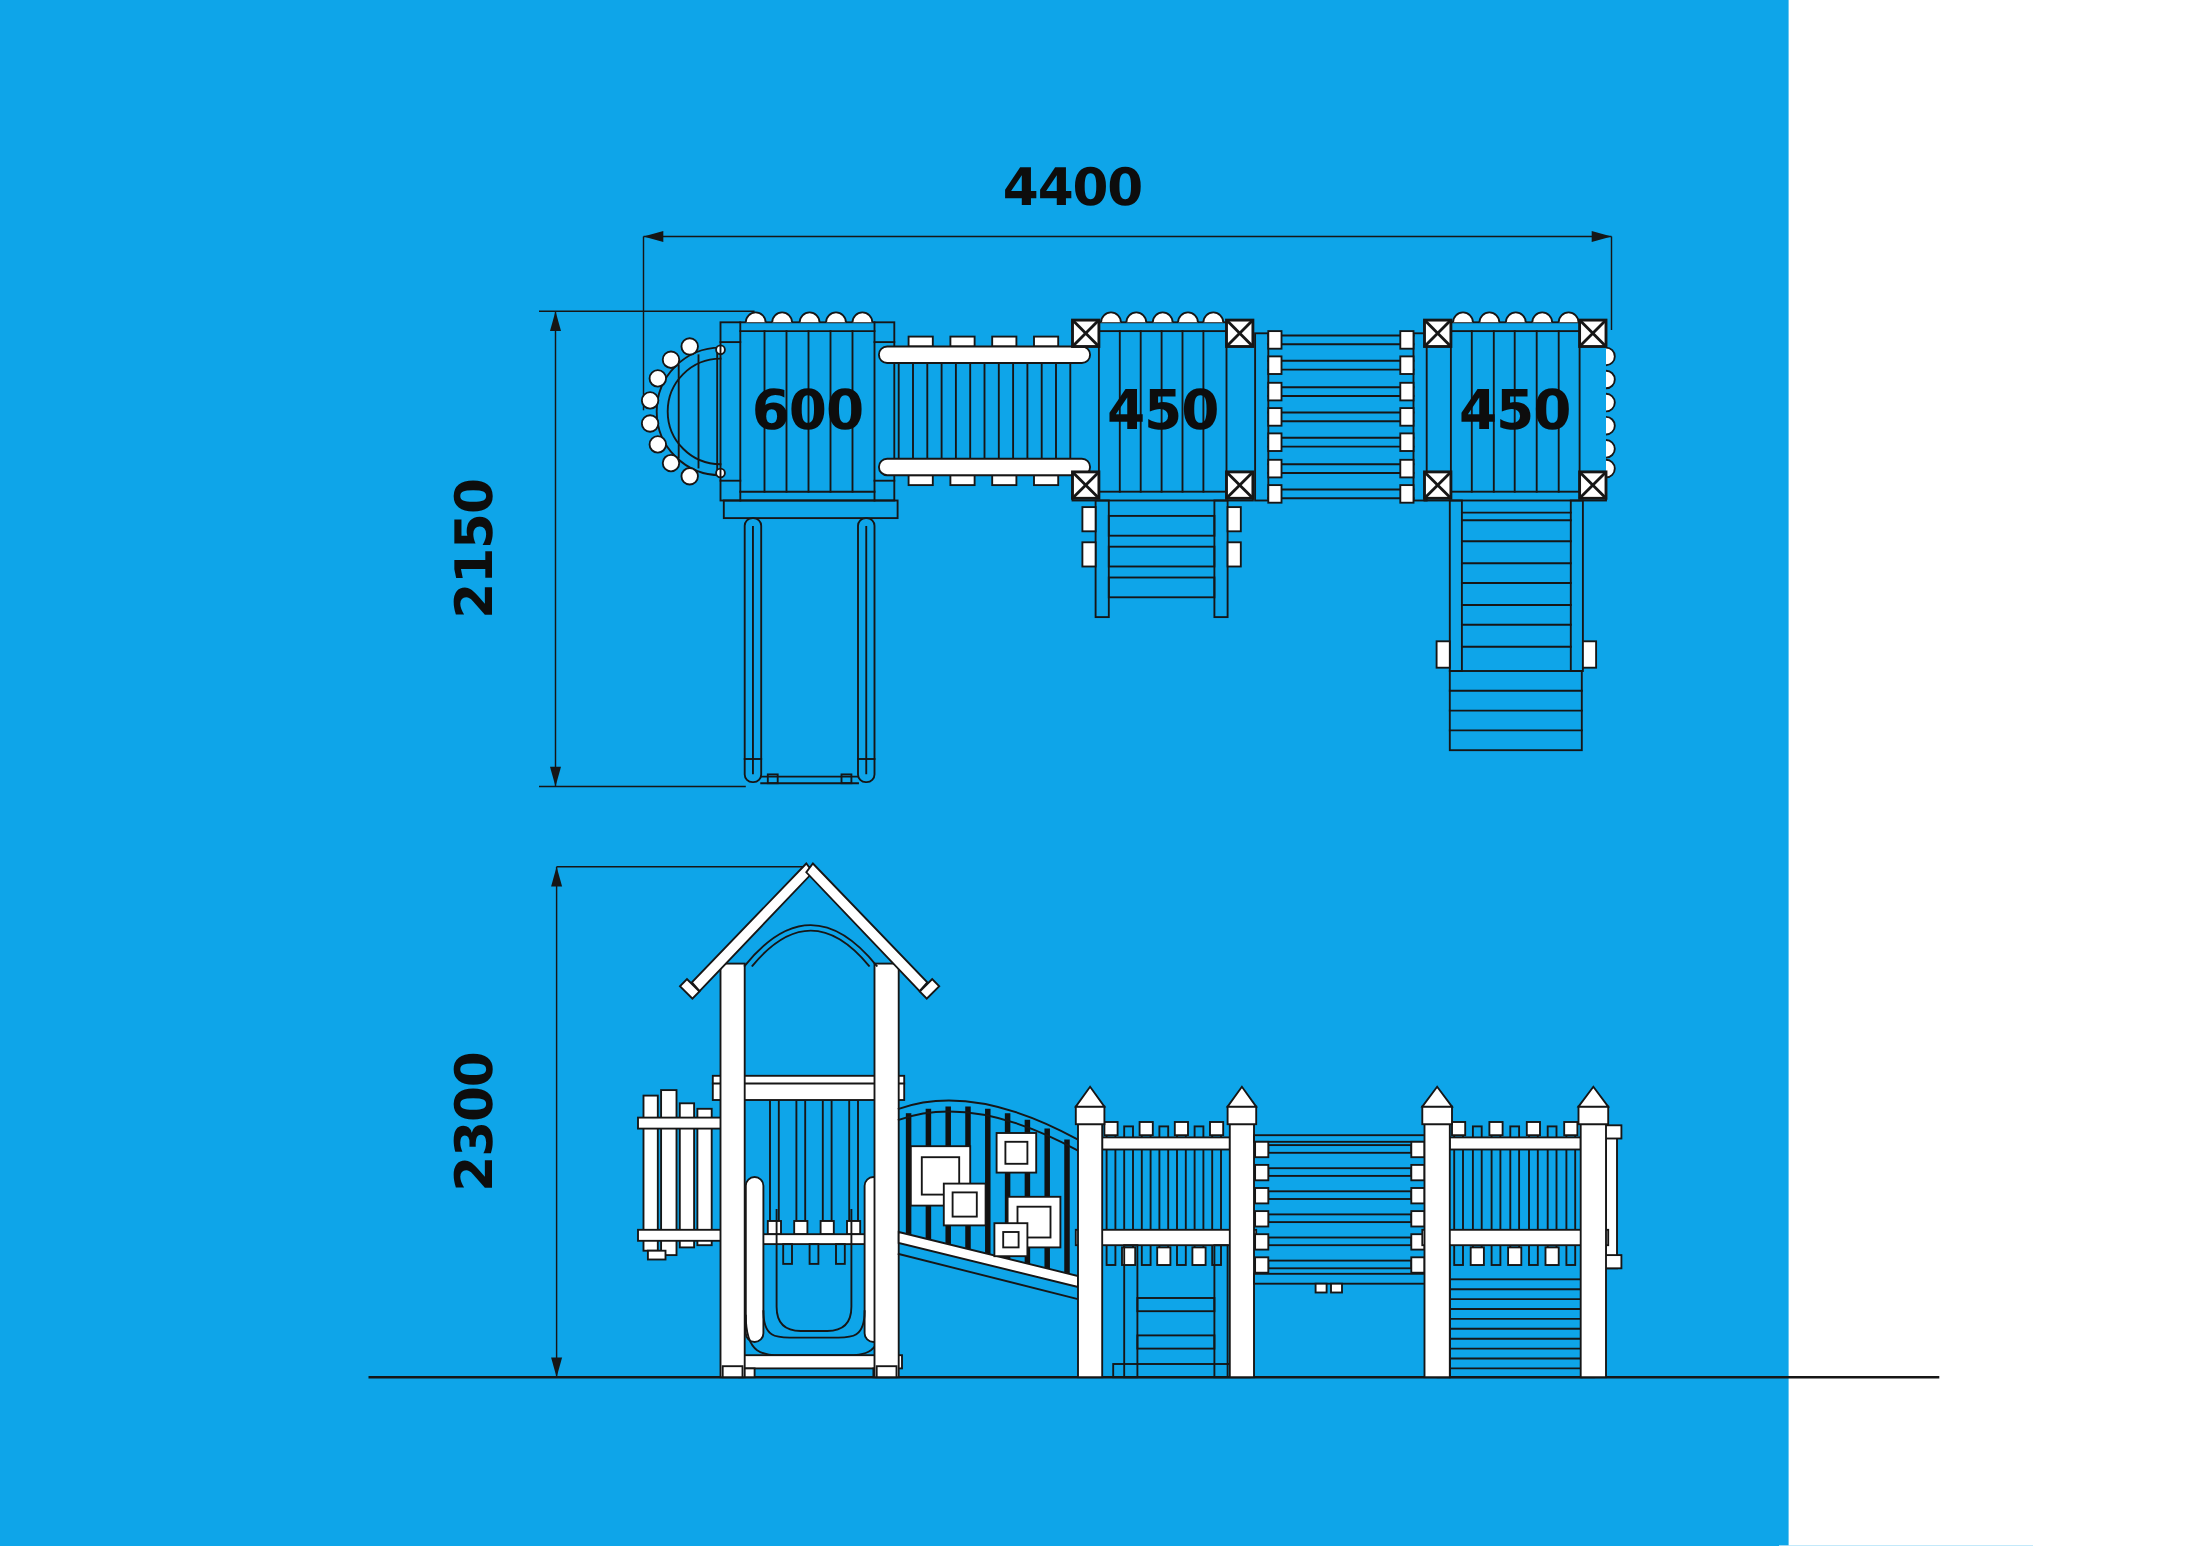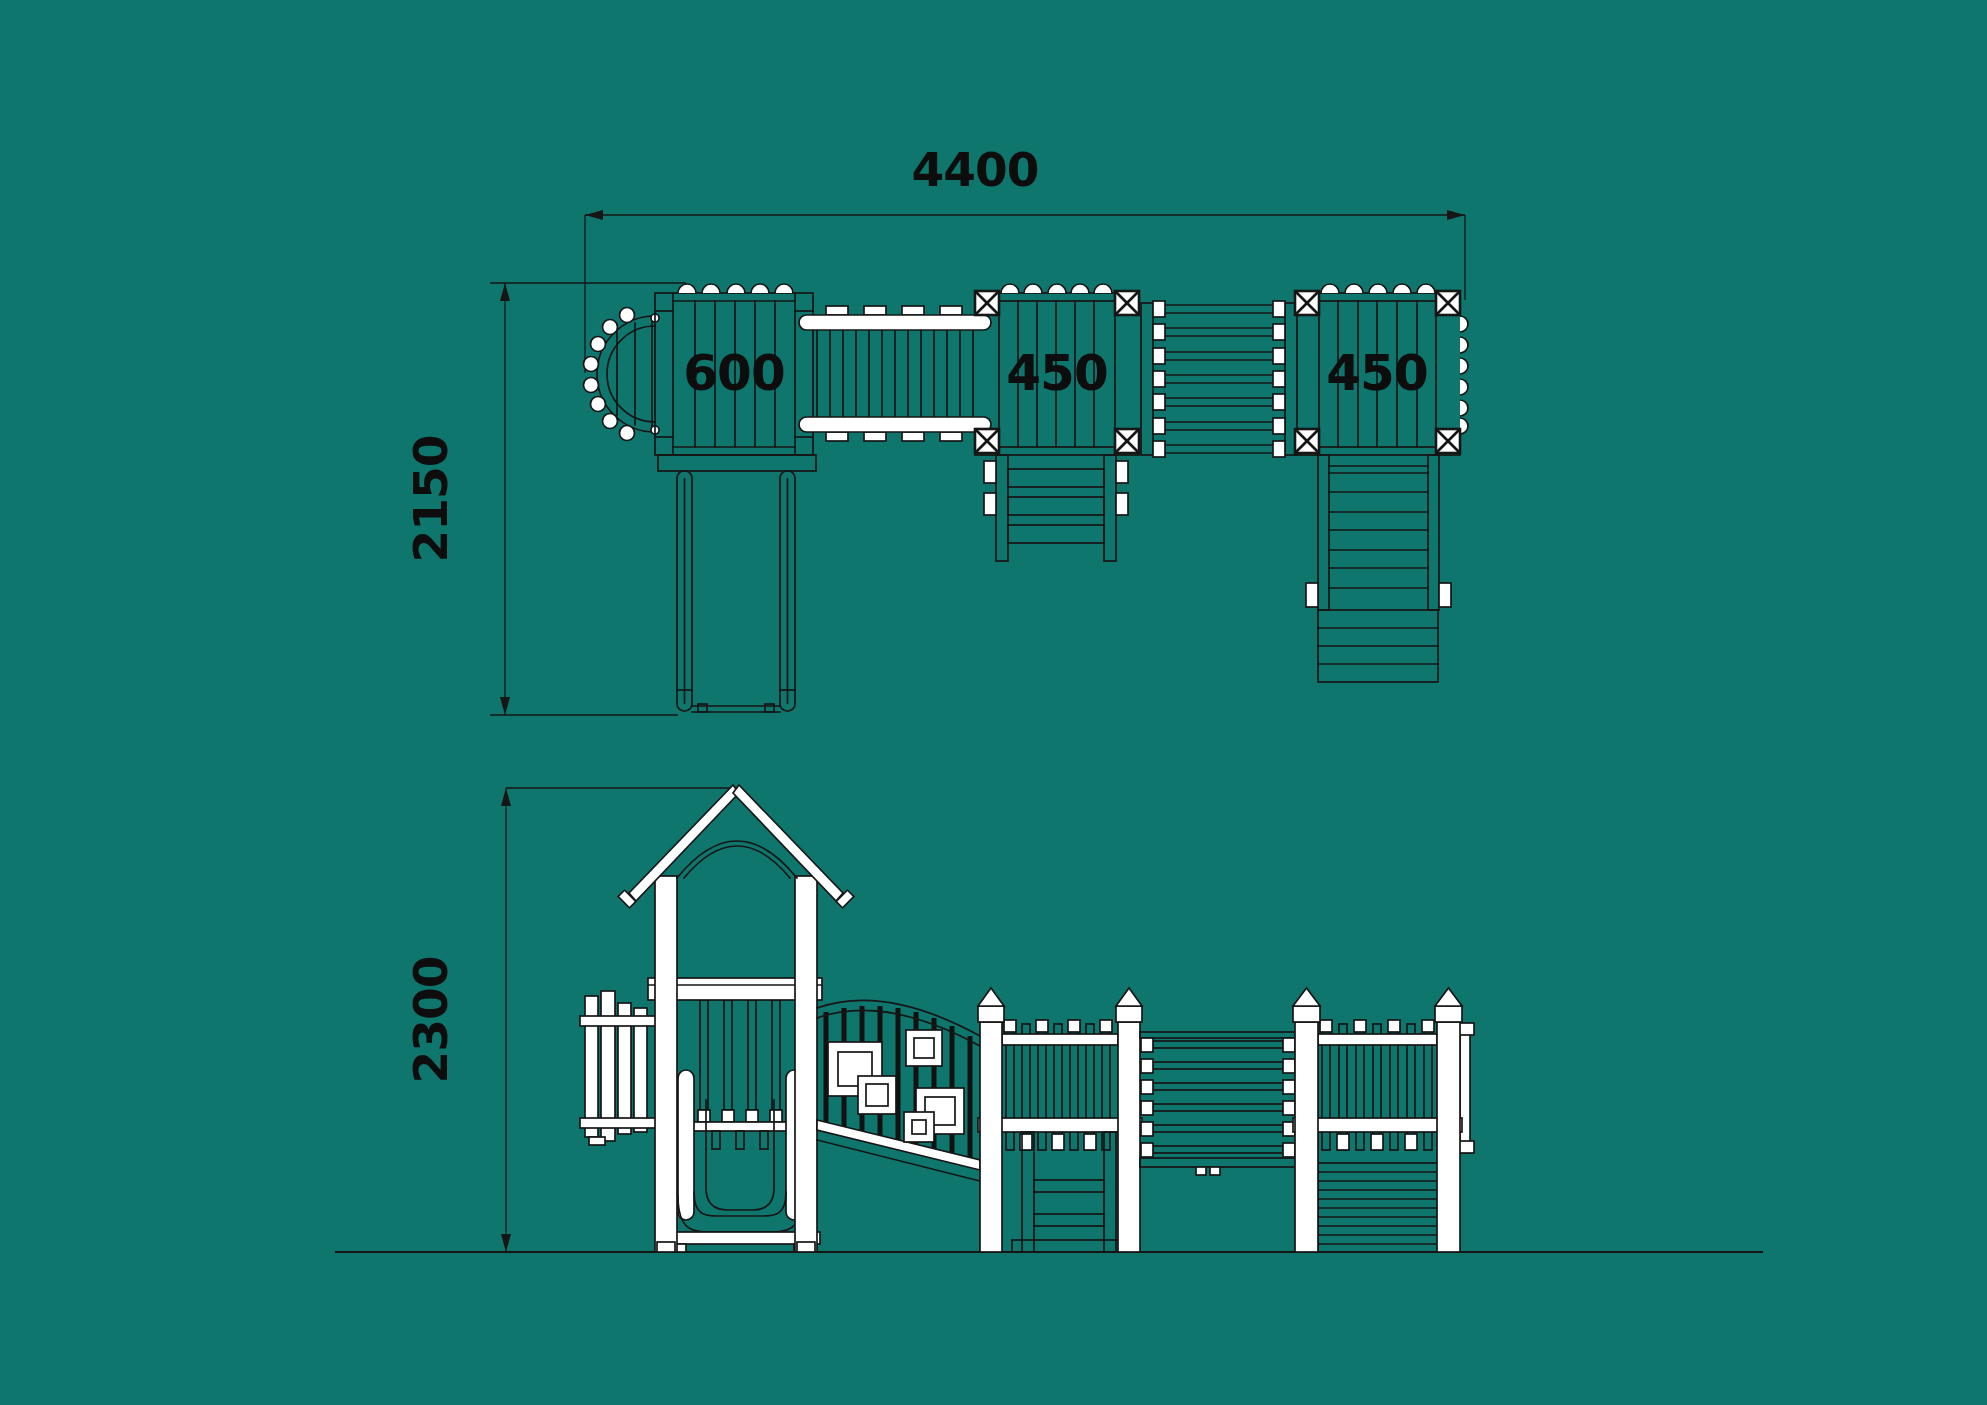--- a/index.html
+++ b/index.html
@@ -1,16 +1,16 @@
 <!DOCTYPE html>
 <html><head>
 <meta charset="utf-8">
 <style>
   html,body{margin:0;padding:0;background:#ffffff;}
-  .stage{width:1987px;height:1405px;background:#0f766e;position:relative;}
+  .stage{width:1626px;height:1405px;background:#0ea5e9;position:relative;}
   svg{display:block;}
   .ln{fill:none;stroke:#161616;stroke-width:1.7;stroke-linecap:square;}
   .dim{fill:none;stroke:#161616;stroke-width:1.3;}
   .wh{fill:#ffffff;stroke:#161616;stroke-width:1.7;}
   .whb{fill:#ffffff;stroke:#161616;stroke-width:2.6;}
   .bar{stroke:#111111;stroke-width:5;}
   .arrow{fill:#161616;stroke:none;}
   .dimtxt{font-family:"DejaVu Sans","Liberation Sans",sans-serif;font-weight:700;
           font-size:47px;fill:#0d0d0d;text-anchor:middle;letter-spacing:-1px;}
   .lbltxt{font-family:"DejaVu Sans","Liberation Sans",sans-serif;font-weight:700;

